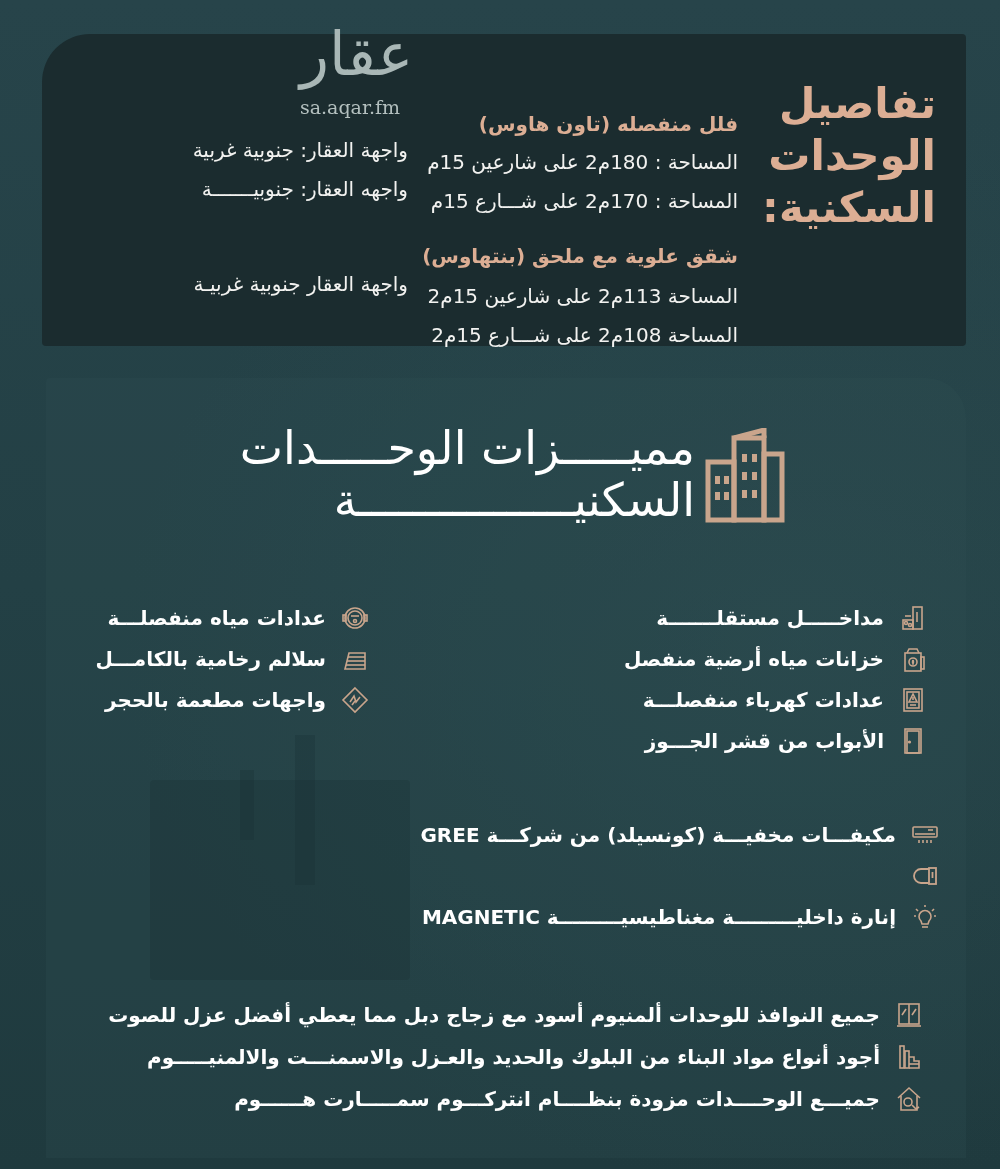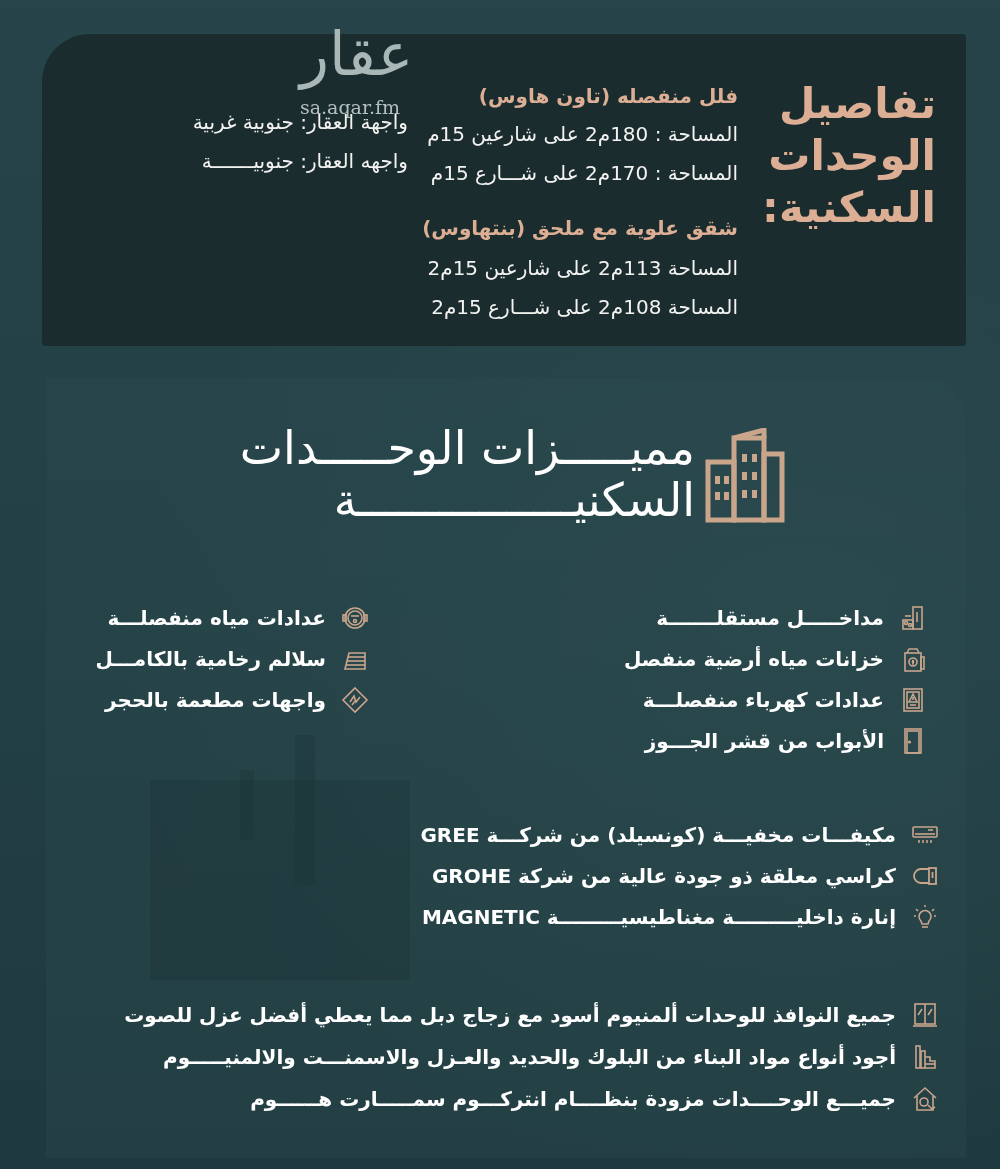--- a/index.html
+++ b/index.html
@@ -32,21 +32,21 @@
     .logo-ar { font-size: 60px; line-height: 60px; font-weight: 400; letter-spacing: 2px; direction: rtl; }
     .logo-url { font-family: "DejaVu Serif", serif; font-size: 19px; line-height: 22px; color: #b4c0bf; margin-top: 12px; }
 
     .details-title {
       position: absolute; right: 64px; top: 78px; width: 160px;
       direction: rtl; text-align: right;
       font-size: 42px; line-height: 52px; font-weight: bold;
       color: #dcae94;
     }
     .group { position: absolute; direction: rtl; }
-    .group-heading { color: #dcae94; font-size: 20px; font-weight: bold; line-height: 26px; }
+    .group-heading { color: #dcae94; font-size: 20px; font-weight: bold; line-height: 26px; margin-top: 28px; }
     .spec-row { display: flex; font-size: 20px; line-height: 27px; color: #f2f2f0; }
     .spec-area { width: 330px; white-space: nowrap; margin-top: 12px; }
     .spec-face { white-space: nowrap; }
     .g1 { right: 262px; top: 83px; }
     .g2 { right: 262px; top: 215px; }
 
     
     .features-panel {
       position: absolute; left: 46px; top: 378px; width: 920px; height: 780px;
       background: rgba(46,80,84,0.25);
@@ -64,21 +64,21 @@
     .feat-item {
       display: flex; align-items: center; gap: 14px;
       font-size: 20px; font-weight: bold; color: #ffffff;
       height: 41px; white-space: nowrap;
     }
     .feat-icon { width: 30px; height: 30px; flex: 0 0 30px; display: flex; align-items: center; justify-content: center; }
     .feat-icon svg { width: 28px; height: 28px; }
     .col-right { right: 72px; top: 597px; margin-left: 32px; }
     .col-left  { right: 630px; top: 597px; }
     .col-brands { right: 60px; top: 814px; text-align: center; }
-    .col-bottom { right: 60px; top: 994px; }
+    .col-bottom { right: 76px; top: 994px; }
     .col-bottom .feat-item { height: 42px; }
   </style>
 </head>
 <body>
 
 <div class="bg-wash"></div>
 <div class="ghost" style="left:150px;top:780px;width:260px;height:200px;border-radius:4px;"></div>
 <div class="ghost" style="left:295px;top:735px;width:20px;height:150px;"></div>
 <div class="ghost" style="left:240px;top:770px;width:14px;height:70px;"></div>
 
@@ -100,20 +100,21 @@
   <div class="spec-row">
     <span class="spec-area">المساحة :  170م2 على شـــارع 15م</span>
     <span class="spec-face">واجهه العقار: جنوبيـــــــة</span>
   </div>
 </div>
 
 <div class="group g2">
   <div class="group-heading">شقق علوية مع ملحق (بنتهاوس)</div>
   <div class="spec-row" style="margin-top:2px;">
     <span class="spec-area">المساحة 113م2 على شارعين 15م2</span>
+    <span class="spec-face">واجهة العقار جنوبية غربيـة</span>
   </div>
   <div class="spec-row">
     <span class="spec-area">المساحة 108م2 على شـــارع 15م2</span>
   </div>
 </div>
 
 <section class="features-panel"></section>
 
 <div class="feat-title">
   <div>مميـــــزات الوحـــــدات</div>
@@ -243,21 +244,20 @@
     <span>مكيفـــات مخفيـــة (كونسيلد) من شركـــة GREE</span>
   </li>
   <li class="feat-item">
     <span class="feat-icon">
         <svg viewBox="0 0 28 28" fill="none" stroke="#c9a58c" stroke-width="1.8">
           <path d="M18 7 L10 7 A7 7 0 0 0 10 21 L18 21"></path>
           <rect x="18" y="6" width="7" height="16"></rect>
           <line x1="21.5" y1="10" x2="21.5" y2="16"></line>
         </svg>
       </span>
-    <span>كراسي معلقة ذو جودة عالية من شركة GROHE</span>
   </li>
   <li class="feat-item">
     <span class="feat-icon">
         <svg viewBox="0 0 28 28" fill="none" stroke="#c9a58c" stroke-width="1.6">
           <path d="M10 18 A6 6 0 1 1 18 18 L17 21 L11 21 Z"></path>
           <line x1="11" y1="24" x2="17" y2="24"></line>
           <line x1="14" y1="2" x2="14" y2="4"></line>
           <line x1="5" y1="6" x2="7" y2="8"></line>
           <line x1="23" y1="6" x2="21" y2="8"></line>
           <line x1="3" y1="13" x2="5" y2="13"></line>

